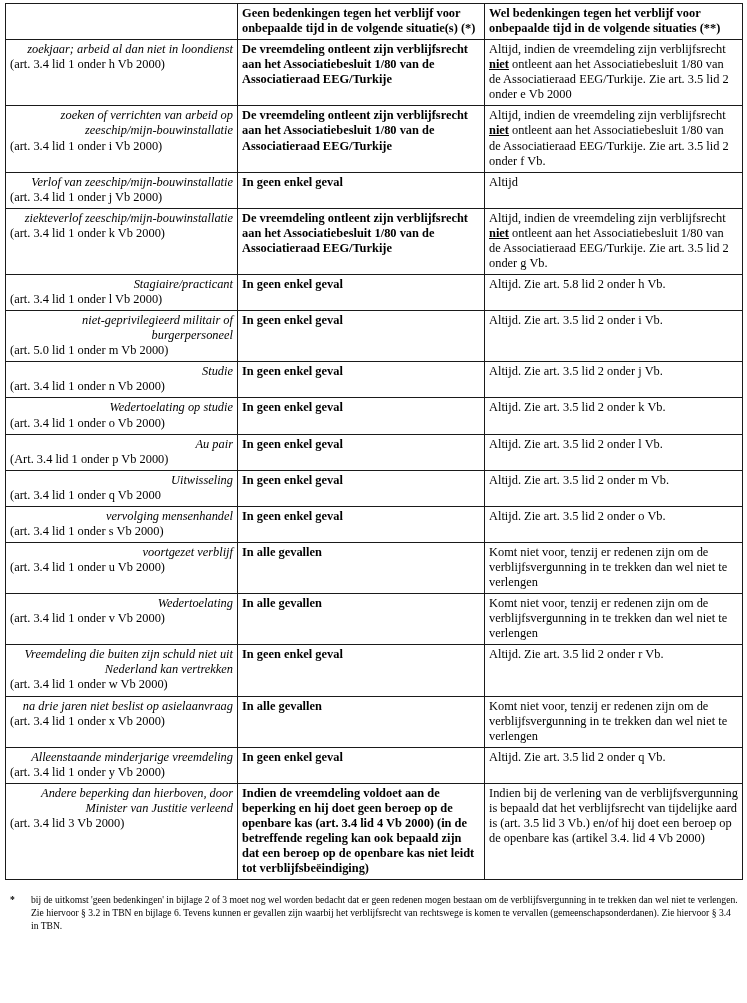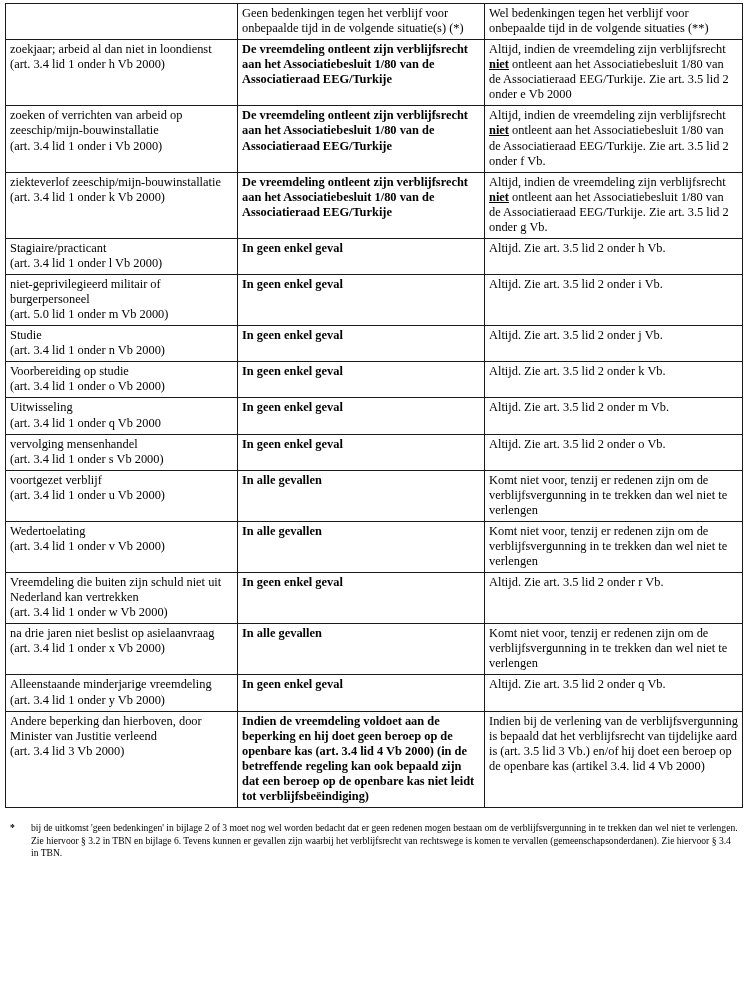--- a/index.html
+++ b/index.html
@@ -33,30 +33,32 @@
     padding: 2px 4px 3px 4px;
     font-size: 12.4px;
     line-height: 1.215;
     text-align: left;
   }
   col.c-subject { width: 232px; }
   col.c-none    { width: 247px; }
   col.c-yes     { width: 258px; }
 
   th.hdr {
-    font-weight: normal;
+    font-weight: bold;
     font-size: 12.9px;
     line-height: 1.27;
     padding-top: 3px;
     padding-bottom: 4px;
   }
   td.hdr-blank { border-top: none; border-left: none; }
 
   .subj-title {
+    font-style: italic;
     display: block;
+    text-align: right;
   }
   .subj-ref {
     display: block;
   }
   .cell-text { display: block; font-weight: bold; }
   u.nietu { text-decoration: underline; font-weight: bold; }
 
   .footnotes {
     margin-top: 14px;
     font-size: 9.6px;
@@ -116,37 +118,47 @@
             <span class="subj-title">zoeken of verrichten van arbeid op zeeschip/mijn-bouwinstallatie</span>
             <span class="subj-ref">(art. 3.4 lid 1 onder i Vb 2000)</span>
           </td>
           <td>
             <span class="cell-text">De vreemdeling ontleent zijn verblijfsrecht aan het Associatiebesluit 1/80 van de Associatieraad EEG/Turkije</span>
           </td>
           <td><span>Altijd, indien de vreemdeling zijn verblijfsrecht </span><u class="nietu">niet</u><span> ontleent aan het Associatiebesluit 1/80 van de Associatieraad EEG/Turkije. Zie art. 3.5 lid 2 onder f Vb.</span></td>
         </tr>
         <tr>
           <td>
+            <span class="subj-title">Verlof van zeeschip/mijn-bouwinstallatie</span>
+            <span class="subj-ref">(art. 3.4 lid 1 onder j Vb 2000)</span>
+          </td>
+          <td>
+            <span class="cell-text">In geen enkel geval</span>
+          </td>
+          <td><span>Altijd</span><u class="nietu"></u><span></span></td>
+        </tr>
+        <tr>
+          <td>
             <span class="subj-title">ziekteverlof zeeschip/mijn-bouwinstallatie</span>
             <span class="subj-ref">(art. 3.4 lid 1 onder k Vb 2000)</span>
           </td>
           <td>
             <span class="cell-text">De vreemdeling ontleent zijn verblijfsrecht aan het Associatiebesluit 1/80 van de Associatieraad EEG/Turkije</span>
           </td>
           <td><span>Altijd, indien de vreemdeling zijn verblijfsrecht </span><u class="nietu">niet</u><span> ontleent aan het Associatiebesluit 1/80 van de Associatieraad EEG/Turkije. Zie art. 3.5 lid 2 onder g Vb.</span></td>
         </tr>
         <tr>
           <td>
             <span class="subj-title">Stagiaire/practicant</span>
             <span class="subj-ref">(art. 3.4 lid 1 onder l Vb 2000)</span>
           </td>
           <td>
             <span class="cell-text">In geen enkel geval</span>
           </td>
-          <td><span>Altijd. Zie art. 3.5 lid 2 onder h Vb.</span><u class="nietu"></u><span></span></td>
+          <td><span>Altijd. Zie art. 5.8 lid 2 onder h Vb.</span><u class="nietu"></u><span></span></td>
         </tr>
         <tr>
           <td>
             <span class="subj-title">niet-geprivilegieerd militair of burgerpersoneel</span>
             <span class="subj-ref">(art. 5.0 lid 1 onder m Vb 2000)</span>
           </td>
           <td>
             <span class="cell-text">In geen enkel geval</span>
           </td>
           <td><span>Altijd. Zie art. 3.5 lid 2 onder i Vb.</span><u class="nietu"></u><span></span></td>
@@ -156,27 +168,37 @@
             <span class="subj-title">Studie</span>
             <span class="subj-ref">(art. 3.4 lid 1 onder n Vb 2000)</span>
           </td>
           <td>
             <span class="cell-text">In geen enkel geval</span>
           </td>
           <td><span>Altijd. Zie art. 3.5 lid 2 onder j Vb.</span><u class="nietu"></u><span></span></td>
         </tr>
         <tr>
           <td>
-            <span class="subj-title">Voorbereiding op studie</span>
+            <span class="subj-title">Wedertoelating op studie</span>
             <span class="subj-ref">(art. 3.4 lid 1 onder o Vb 2000)</span>
           </td>
           <td>
             <span class="cell-text">In geen enkel geval</span>
           </td>
           <td><span>Altijd. Zie art. 3.5 lid 2 onder k Vb.</span><u class="nietu"></u><span></span></td>
+        </tr>
+        <tr>
+          <td>
+            <span class="subj-title">Au pair</span>
+            <span class="subj-ref">(Art. 3.4 lid 1 onder p Vb 2000)</span>
+          </td>
+          <td>
+            <span class="cell-text">In geen enkel geval</span>
+          </td>
+          <td><span>Altijd. Zie art. 3.5 lid 2 onder l Vb.</span><u class="nietu"></u><span></span></td>
         </tr>
         <tr>
           <td>
             <span class="subj-title">Uitwisseling</span>
             <span class="subj-ref">(art. 3.4 lid 1 onder q Vb 2000</span>
           </td>
           <td>
             <span class="cell-text">In geen enkel geval</span>
           </td>
           <td><span>Altijd. Zie art. 3.5 lid 2 onder m Vb.</span><u class="nietu"></u><span></span></td>

